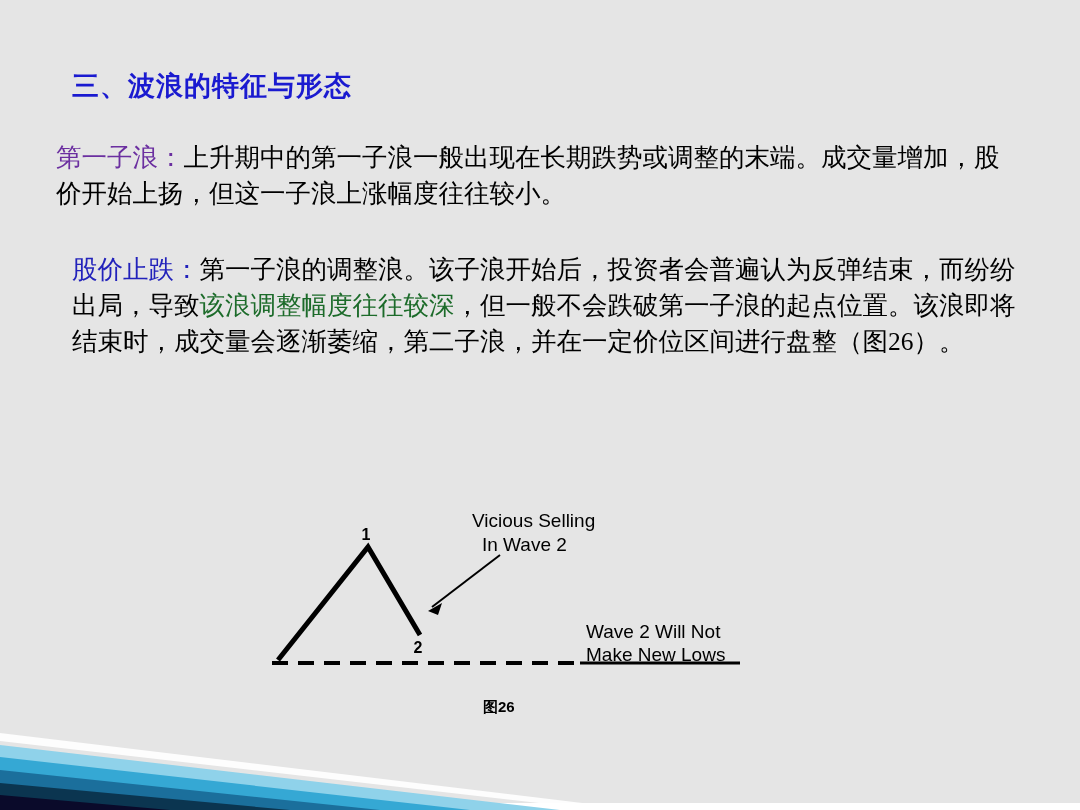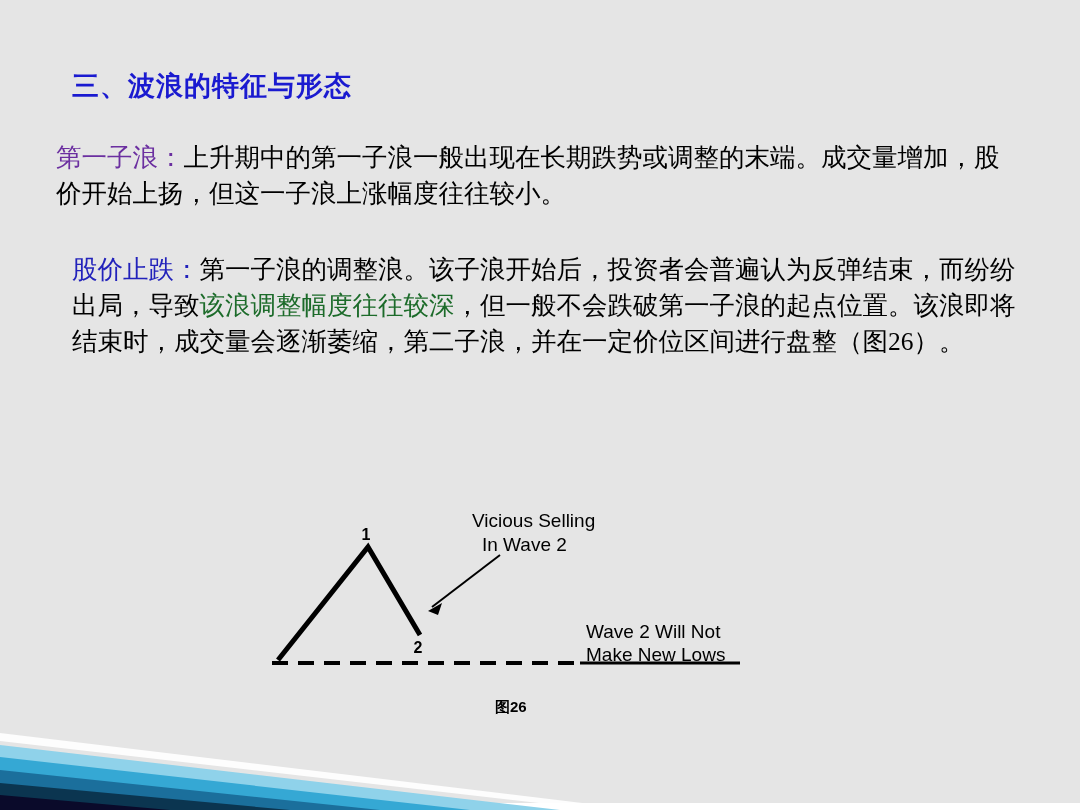--- a/index.html
+++ b/index.html
@@ -61,21 +61,21 @@
   }
   .chartwrap {
     position: absolute;
     left: 250px;
     top: 495px;
     width: 560px;
     height: 200px;
   }
   .chart-caption {
     position: absolute;
-    left: 495px;
+    left: 483px;
     top: 698px;
     font-size: 15px;
     font-family: "Liberation Sans", sans-serif;
     font-weight: bold;
     color: #000000;
   }
   .deco {
     position: absolute;
     left: 0;
     bottom: 0;

